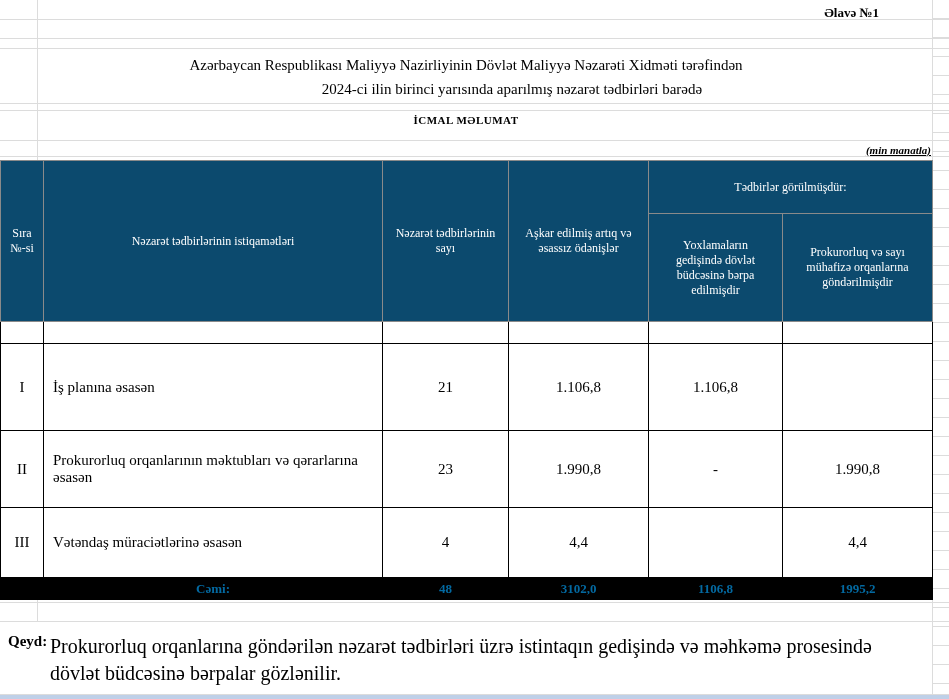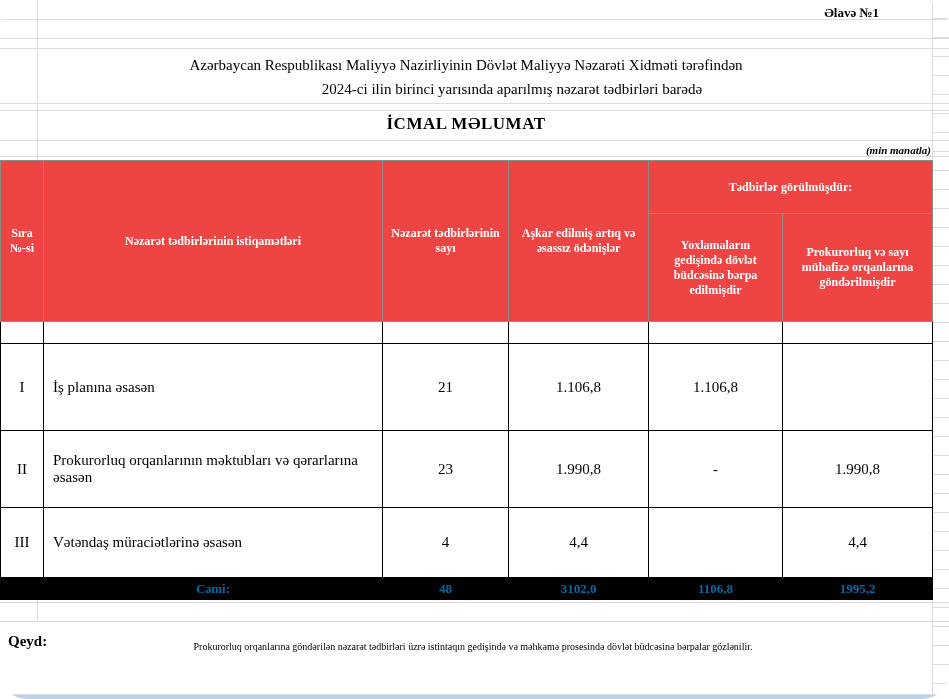--- a/index.html
+++ b/index.html
@@ -4,21 +4,20 @@
 <style>
   html, body { margin: 0; padding: 0; background: #fff; }
   .sheet {
     position: relative;
     width: 949px;
     height: 699px;
     background: #ffffff;
     font-family: "Liberation Serif", serif;
     color: #000;
     overflow: hidden;
-    border-radius: 27px;
   }
 
   
   .hline { position: absolute; left: 0; width: 949px; height: 1px; background: #dcdcdc; }
   .vline { position: absolute; width: 1px; background: #dcdcdc; }
   .right-margin {
     position: absolute; left: 933px; top: 0; width: 16px; height: 699px;
     background: repeating-linear-gradient(to bottom, transparent 0px, transparent 18px, #dcdcdc 18px, #dcdcdc 19px);
   }
 
@@ -27,34 +26,34 @@
     font-size: 13px; font-weight: bold;
   }
   .title {
     position: absolute; left: 0; width: 932px;
     text-align: center; font-weight: normal; font-size: 15px;
   }
   .t1 { top: 57px; }
   .t2 { top: 81px; padding-left: 46px; }
   .subtitle {
     position: absolute; top: 114px; left: 0; width: 932px;
-    text-align: center; font-weight: bold; font-size: 17px; letter-spacing: 0.5px;
+    text-align: center; font-weight: bold; font-size: 11px; letter-spacing: 0.5px;
   }
   .unit {
     position: absolute; top: 144px; right: 18px;
-    font-size: 11px; font-weight: bold; font-style: italic;
+    font-size: 11px; font-weight: bold; font-style: italic; text-decoration: underline;
   }
 
   table.summary {
     position: absolute; top: 160px; left: 0;
     width: 932px; border-collapse: collapse; table-layout: fixed;
     font-family: "Liberation Serif", serif;
   }
   table.summary th {
-    background: #ef4444; color: #fff; font-weight: bold; font-size: 12px;
+    background: #0c4a6e; color: #fff; font-weight: normal; font-size: 12px;
     border: 1px solid #8a8a8a; text-align: center; vertical-align: middle;
     padding: 2px 8px;
   }
   th.group { height: 48px; }
   tr.hdr-sub th { height: 103px; padding: 2px 10px; }
   th.c2 { padding: 2px 88px; }
   th.c3 { font-size: 11.5px; }
 
   tr.num-row td {
     background: #000; color: #fff; font-size: 11px; text-align: center;
@@ -73,22 +72,22 @@
   tr.total td {
     background: #000; color: #0369a1; font-weight: bold; font-size: 13px;
     text-align: center; height: 21px; border: 1px solid #000; padding: 0 4px;
   }
 
   .note-label {
     position: absolute; top: 633px; left: 8px;
     font-size: 15px; font-weight: bold;
   }
   .note-text {
-    position: absolute; top: 633px; left: 36px; width: 874px;
-    font-size: 10px; line-height: 27px; text-align: center;
+    position: absolute; top: 633px; left: 50px; width: 874px;
+    font-size: 20px; line-height: 27px;
   }
   .bottom-strip {
     position: absolute; top: 695px; left: 0; width: 949px; height: 4px;
     background: #bfd0e8;
   }
 </style>
 </head>
 <body>
 
 <div class="sheet">

